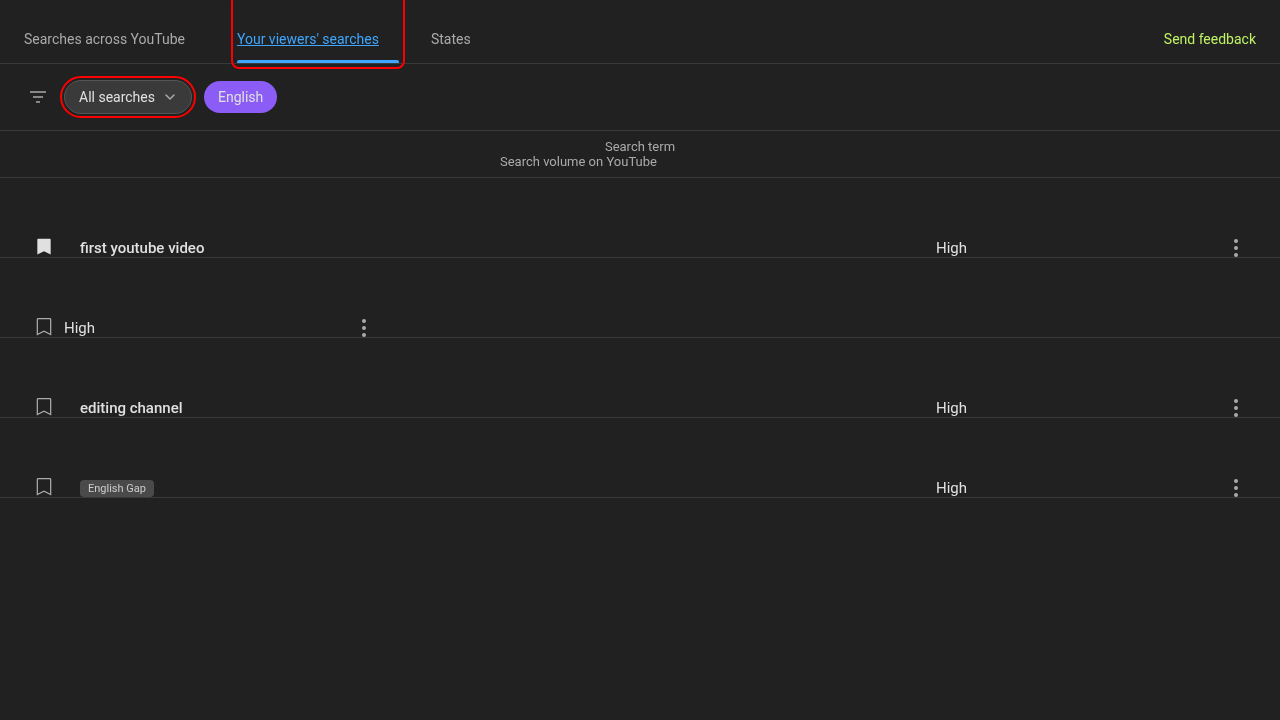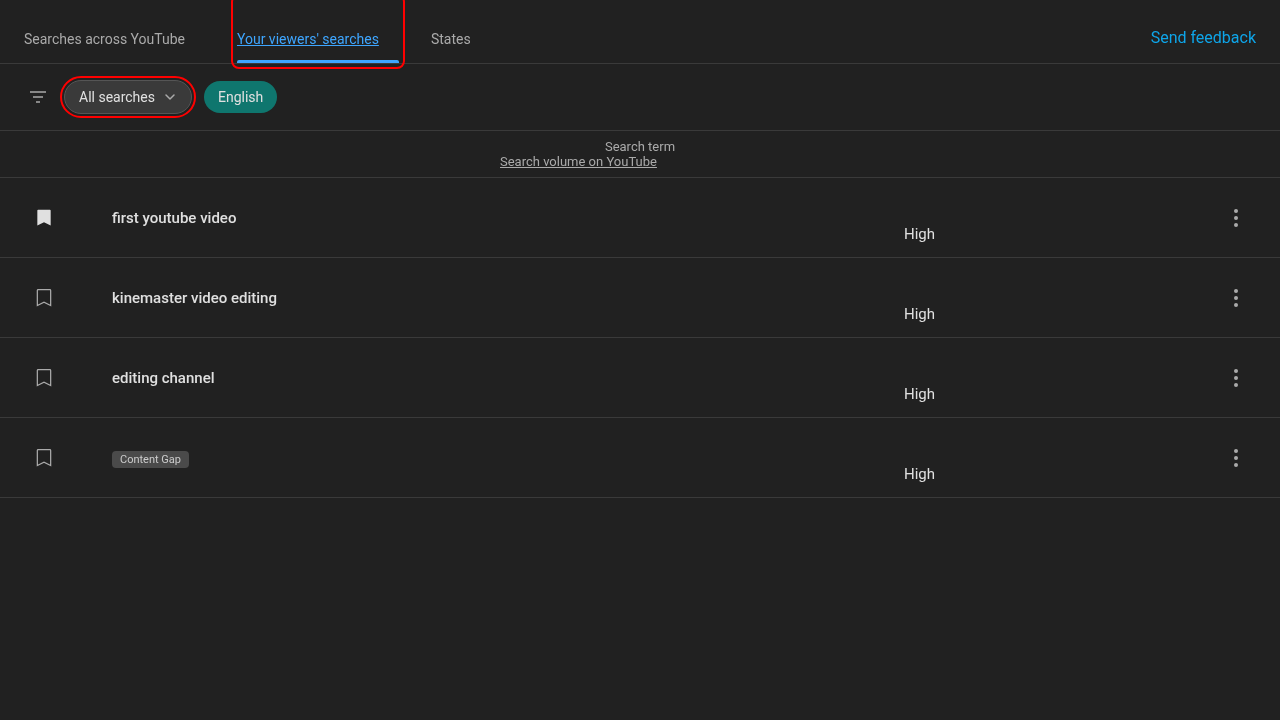--- a/index.html
+++ b/index.html
@@ -52,23 +52,23 @@
       background-color: #3ea6ff;
       border-radius: 2px 2px 0 0;
     }
     .nav-tab-highlight {
       outline: 2px solid red;
       outline-offset: 4px;
       border-radius: 2px;
       text-decoration: underline;
     }
     .send-feedback {
-      color: #0ea5e9;
-      cursor: pointer;
-      font-size: 16px;
+      color: #bef264;
+      cursor: pointer;
+      font-size: 14px;
       padding-bottom: 16px;
       white-space: nowrap;
     }
 
     
     .filters-row {
       display: flex;
       align-items: center;
       padding: 16px 24px;
       gap: 12px;
@@ -97,21 +97,21 @@
     .filter-dropdown.highlighted {
       outline: 2px solid red;
       outline-offset: 2px;
     }
     .filter-dropdown svg {
       fill: #aaaaaa;
     }
     .language-pill {
       display: flex;
       align-items: center;
-      background-color: #0f766e;
+      background-color: #8b5cf6;
       border-radius: 20px;
       padding: 8px 14px;
       cursor: pointer;
       font-size: 14px;
       color: #e0e0e0;
     }
 
     
     .table-header {
       display: flex;
@@ -123,33 +123,31 @@
     .col-search-term {
       flex: 1;
       color: #aaaaaa;
       font-size: 13px;
     }
     .col-volume {
       width: 280px;
       text-align: left;
       color: #aaaaaa;
       font-size: 13px;
-      text-decoration: underline;
     }
     .col-actions {
       width: 40px;
     }
 
     .table-row {
       display: flex;
-      align-items: center;
+      align-items: flex-end;
       padding: 0 24px;
       border-bottom: 1px solid #3a3a3a;
       min-height: 80px;
-      gap: 32px;
     }
     .row-bookmark {
       width: 40px;
       display: flex;
       align-items: center;
       justify-content: center;
       cursor: pointer;
       color: #aaaaaa;
       flex-shrink: 0;
     }
@@ -268,23 +266,20 @@
       </svg>
     </div>
   </div>
 
   <div class="table-row">
     <div class="row-bookmark">
       <svg class="bookmark-svg" viewBox="0 0 20 24" xmlns="http://www.w3.org/2000/svg">
         <path d="M3 2h14a1 1 0 011 1v18l-8-4-8 4V3a1 1 0 011-1z" class="bookmark-empty"></path>
       </svg>
     </div>
-    <div class="row-content">
-      <div class="row-term">kinemaster video editing</div>
-    </div>
     <div class="row-volume">High</div>
     <div class="row-more">
       <svg width="4" height="18" viewBox="0 0 4 18" xmlns="http://www.w3.org/2000/svg">
         <circle cx="2" cy="2" r="2" fill="#aaaaaa"></circle>
         <circle cx="2" cy="9" r="2" fill="#aaaaaa"></circle>
         <circle cx="2" cy="16" r="2" fill="#aaaaaa"></circle>
       </svg>
     </div>
   </div>
 
@@ -307,21 +302,21 @@
     </div>
   </div>
 
   <div class="table-row">
     <div class="row-bookmark">
       <svg class="bookmark-svg" viewBox="0 0 20 24" xmlns="http://www.w3.org/2000/svg">
         <path d="M3 2h14a1 1 0 011 1v18l-8-4-8 4V3a1 1 0 011-1z" class="bookmark-empty"></path>
       </svg>
     </div>
     <div class="row-content">
-      <div class="content-gap-badge">Content Gap</div>
+      <div class="content-gap-badge">English Gap</div>
     </div>
     <div class="row-volume">High</div>
     <div class="row-more">
       <svg width="4" height="18" viewBox="0 0 4 18" xmlns="http://www.w3.org/2000/svg">
         <circle cx="2" cy="2" r="2" fill="#aaaaaa"></circle>
         <circle cx="2" cy="9" r="2" fill="#aaaaaa"></circle>
         <circle cx="2" cy="16" r="2" fill="#aaaaaa"></circle>
       </svg>
     </div>
   </div>

